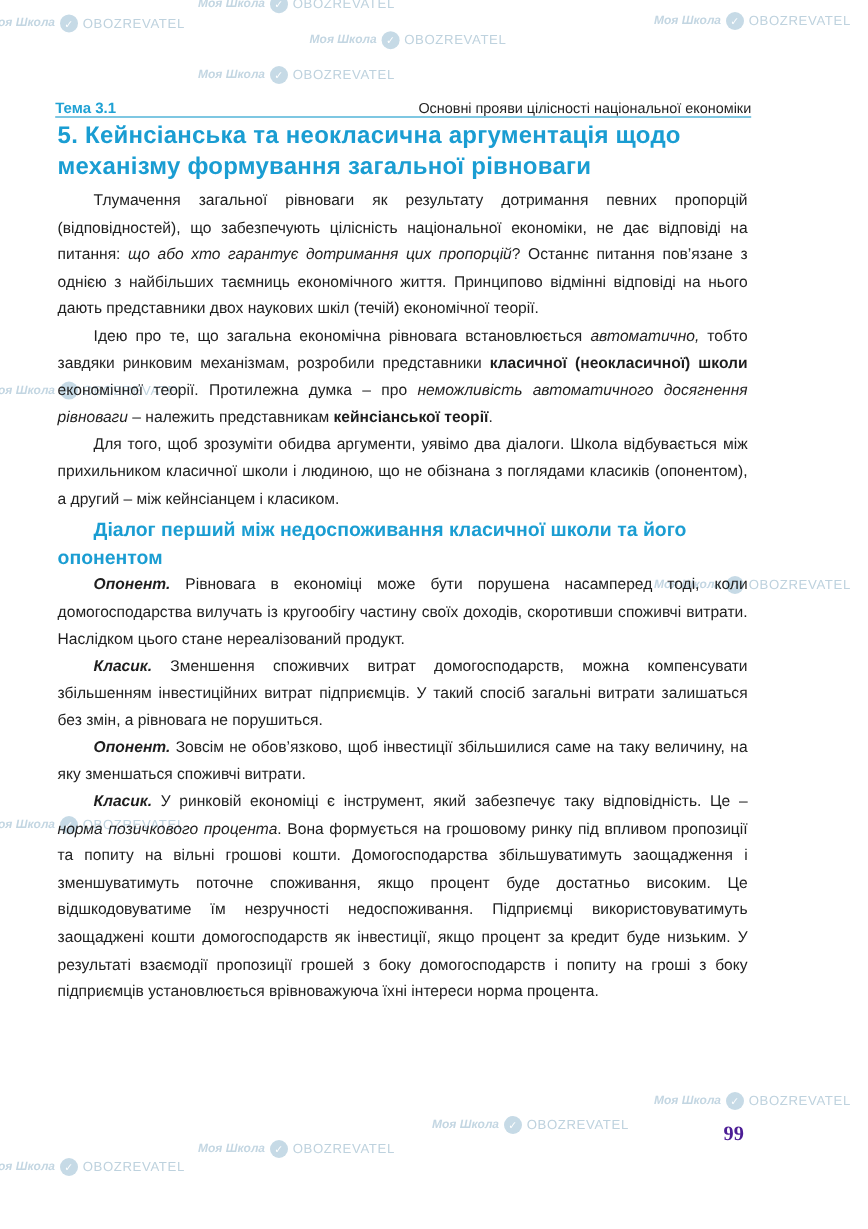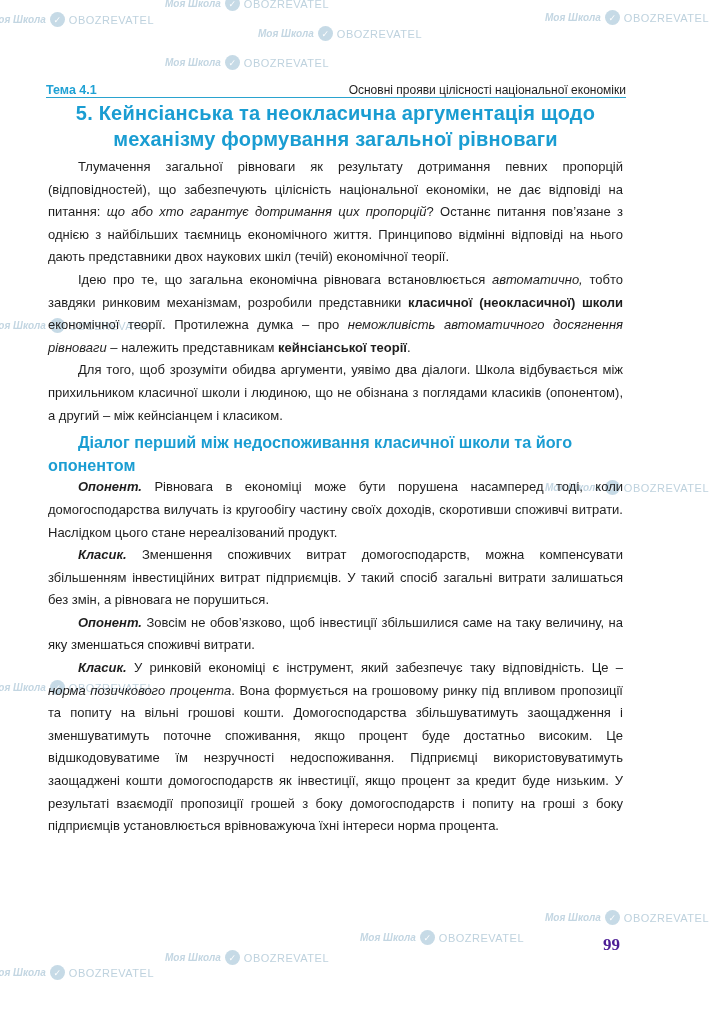--- a/index.html
+++ b/index.html
@@ -9,21 +9,21 @@
         color: #b9cfdc; font-size: 11px; pointer-events: none; white-space: nowrap; z-index: 0; }
   .wm .wm-school { font-style: italic; font-weight: bold; font-size: 10px; color: #c3d6e2; }
   .wm .wm-circle { width: 15px; height: 15px; border-radius: 50%; background: #c6dae6;
         display: inline-flex; align-items: center; justify-content: center; color: #fff; font-size: 9px; }
   .wm .wm-brand { font-family: "Liberation Sans", sans-serif; letter-spacing: 0.5px; font-size: 11px; color: #bed2de; }
   .header { position: absolute; left: 46px; top: 79px; width: 580px; height: 18px;
             border-bottom: 1px solid #2aa3cf; display: flex; justify-content: space-between; align-items: flex-end; z-index: 1; }
   .header .topic { color: #1fa1d4; font-weight: bold; font-size: 12.5px; }
   .header .chapter { color: #1e1e1e; font-weight: normal; font-size: 12px; }
   .content { position: absolute; left: 48px; top: 100px; width: 575px; z-index: 1; }
-  .section-title { color: #1a9dd2; font-weight: bold; font-size: 20px; text-align: center; line-height: 26px;
+  .section-title { color: #1a9dd2; font-weight: bold; font-size: 20px; text-align: left; line-height: 26px;
                    margin: 0 0 4px 0; letter-spacing: 0.2px; }
   p { margin: 0; font-size: 13px; line-height: 22.6px; text-align: justify; text-indent: 30px; }
   .dialog-title { color: #1a9dd2; font-weight: bold; font-size: 16.2px; line-height: 22.6px; text-indent: 30px; margin-top: 4px; }
   .speaker { font-weight: bold; font-style: italic; }
   .page-number { position: absolute; left: 603px; top: 935px; font-family: "Liberation Serif", serif;
                  font-weight: bold; font-size: 17px; color: #4c1d95; z-index: 1; }
 </style>
 </head>
 <body>
 
@@ -82,21 +82,21 @@
   <span class="wm-circle">✓</span>
   <span class="wm-brand">OBOZREVATEL</span>
 </div>
 <div class="wm" style="left:-10px;top:965px;">
   <span class="wm-school">Моя Школа</span>
   <span class="wm-circle">✓</span>
   <span class="wm-brand">OBOZREVATEL</span>
 </div>
 
 <div class="header">
-  <span class="topic">Тема 4.1</span>
+  <span class="topic">Тема 3.1</span>
   <span class="chapter">Основні прояви цілісності національної економіки</span>
 </div>
 
 <div class="content">
   <h2 class="section-title">
     <span>5. Кейнсіанська та неокласична аргументація щодо</span><br>
     <span>механізму формування загальної рівноваги</span>
   </h2>
 
   <p><span>Тлумачення загальної рівноваги як результату дотримання певних пропорцій (відповідностей), що забезпечують цілісність національної економіки, не дає відповіді на питання: </span><i>що або хто гарантує дотримання цих пропорцій</i><span>? Останнє питання пов’язане з однією з найбільших таємниць економічного життя. Принципово відмінні відповіді на нього дають представники двох наукових шкіл (течій) економічної теорії.</span></p>

